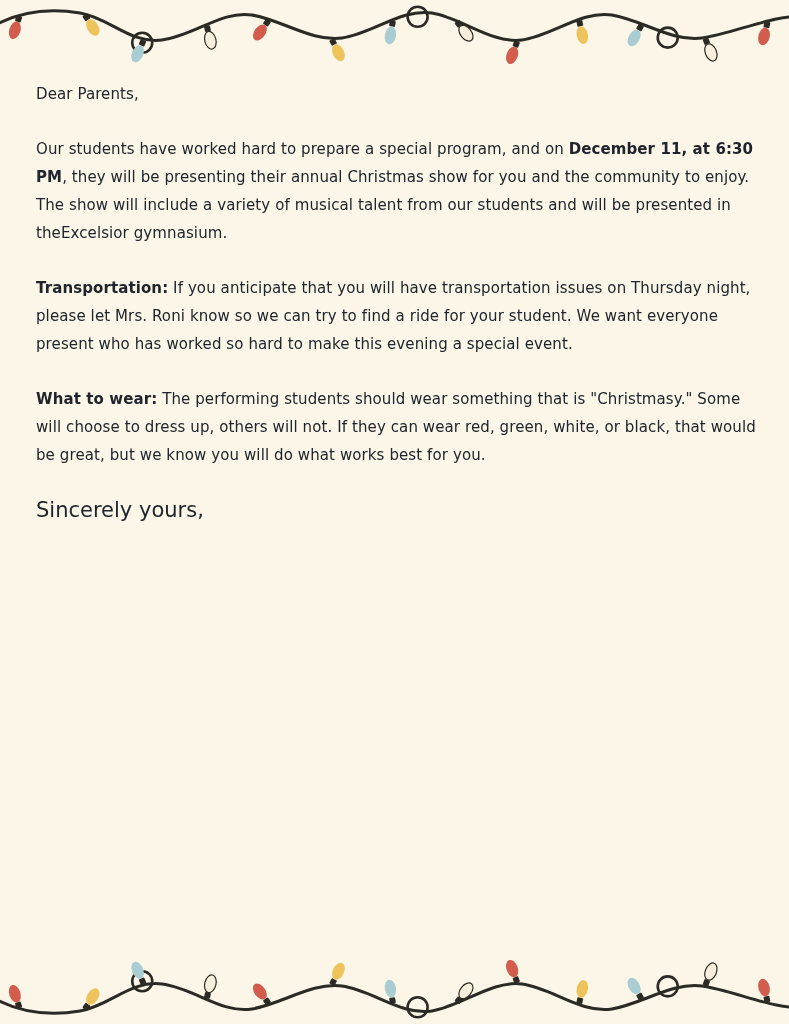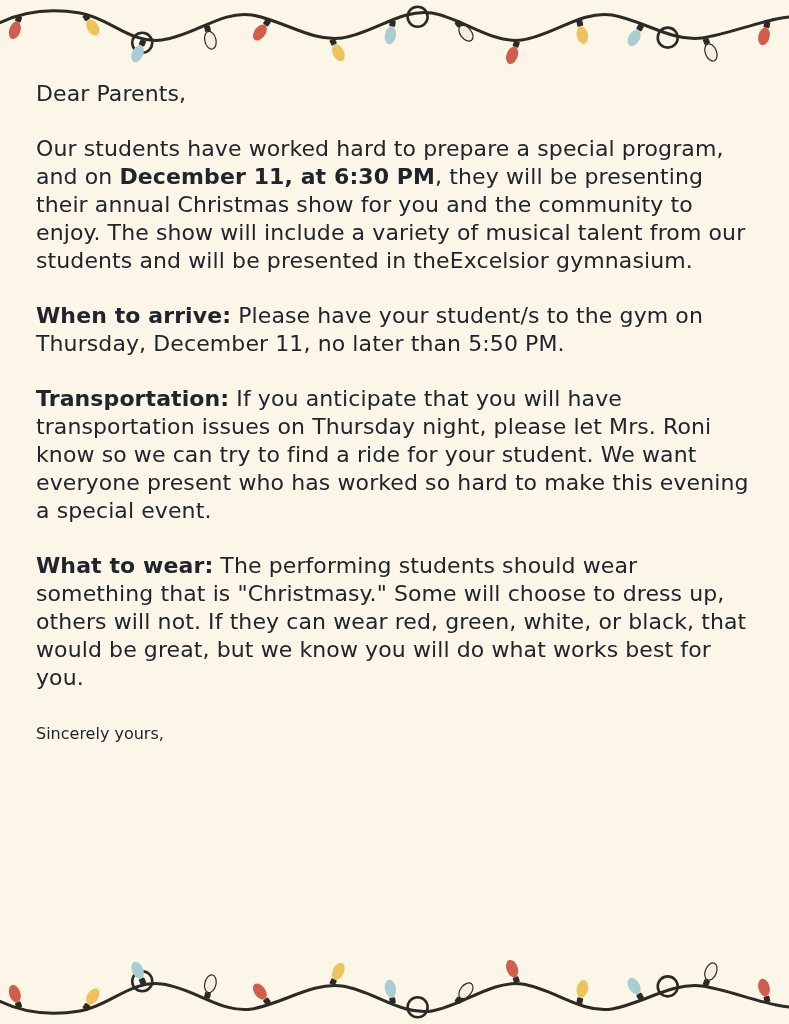--- a/index.html
+++ b/index.html
@@ -22,27 +22,27 @@
   .lights.top { top: 0; }
   .lights.bottom { bottom: 0; transform: scaleY(-1); }
   .letter {
     position: absolute;
     top: 80px;
     left: 36px;
     right: 32px;
   }
   .para, .greeting {
     margin: 0 0 27px 0;
-    font-size: 22px;
+    font-size: 15px;
     line-height: 28px;
     letter-spacing: 0.1px;
   }
   .closing { margin-top: 0; }
   .closing-line {
-    font-size: 16px;
+    font-size: 21px;
     line-height: 29px;
   }
   strong { font-weight: bold; }
 </style>
 </head>
 <body>
 
 <svg class="lights top" viewBox="0 0 789 70" aria-hidden="true">
     <path d="M -10 28 C 20 10, 50 8, 80 13 S 130 44, 162 40 S 222 10, 252 15 S 312 42, 342 38 S 402 8, 432 13 S 492 44, 522 40 S 582 10, 612 15 S 672 42, 702 38 S 782 12, 800 18" fill="none" stroke="#2c2a24" stroke-width="3" stroke-linecap="round"></path>
     <circle cx="142.24063110351562" cy="42.79105758666992" r="10" fill="none" stroke="#2c2a24" stroke-width="2.6"></circle>
@@ -159,21 +159,20 @@
       <rect x="-3" y="1" width="6" height="6" rx="1" fill="#2c2a24"></rect>
       <ellipse cx="0" cy="16" rx="5.6" ry="9" fill="#d25d4d"></ellipse>
     </g>
   </svg>
 
 <div class="letter">
   <p class="greeting">Dear Parents,</p>
 
   <div>
       <p class="para"><span>Our students have worked hard to prepare a special program, and on </span><strong>December 11, at 6:30 PM</strong><span>, they will be presenting their annual Christmas show for you and the community to enjoy. The show will include a variety of musical talent from our students and will be presented in theExcelsior gymnasium.</span></p>
-      <p class="para"><strong>When to arrive:</strong><span> Please have your student/s to the gym on Thursday, December 11, no later than 5:50 PM.</span></p>
       <p class="para"><strong>Transportation:</strong><span> If you anticipate that you will have transportation issues on Thursday night, please let Mrs. Roni know so we can try to find a ride for your student. We want everyone present who has worked so hard to make this evening a special event.</span></p>
       <p class="para"><strong>What to wear:</strong><span> The performing students should wear something that is "Christmasy." Some will choose to dress up, others will not. If they can wear red, green, white, or black, that would be great, but we know you will do what works best for you.</span></p>
     </div>
 
   <div class="closing">
     <div class="closing-line">Sincerely yours,</div>
   </div>
 </div>
 
 </body></html>

